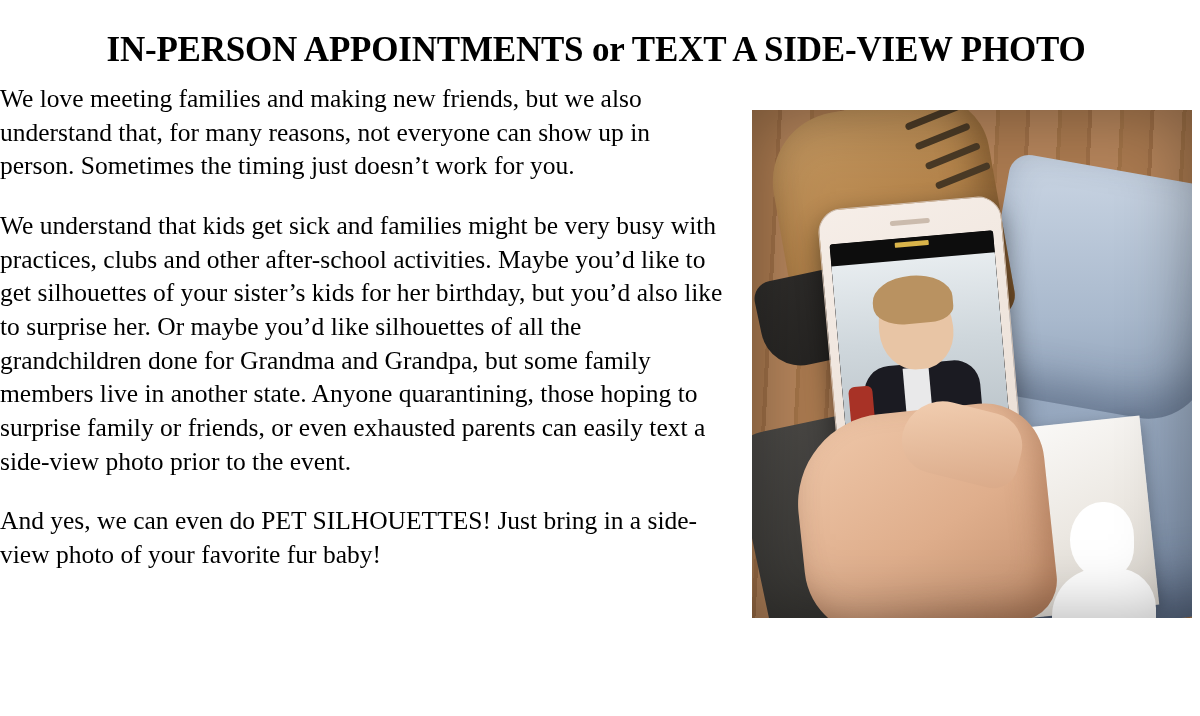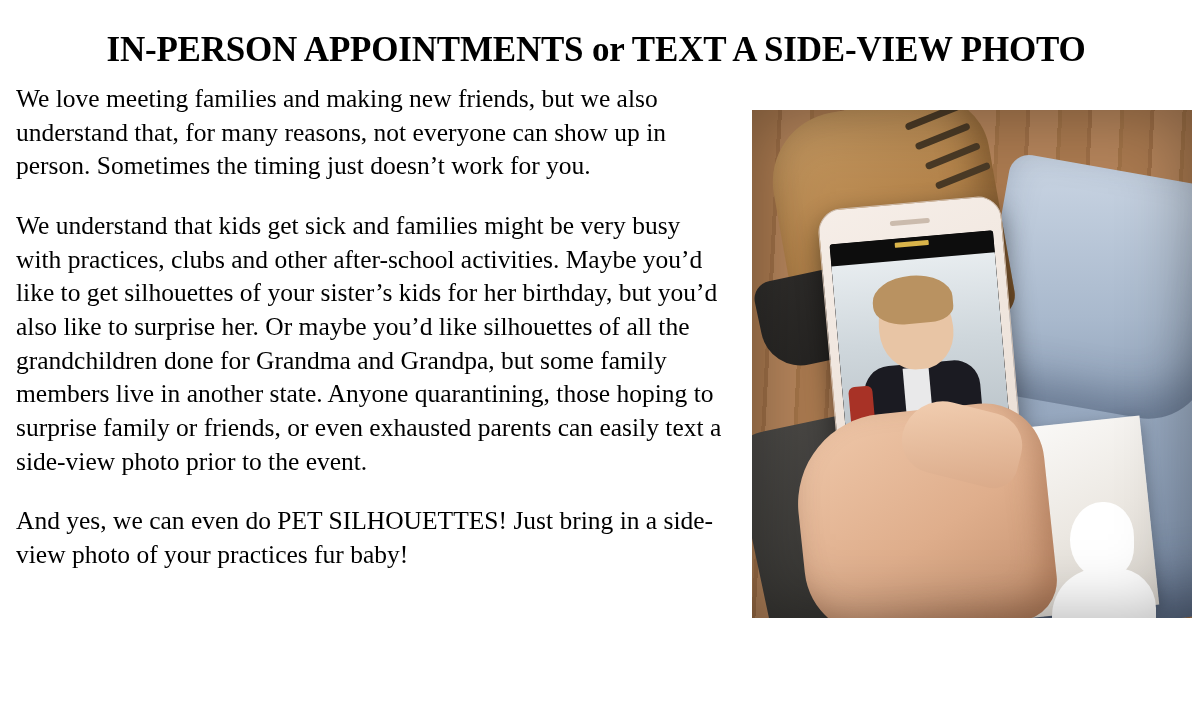--- a/index.html
+++ b/index.html
@@ -36,21 +36,21 @@
   }
   .body-column {
     position: absolute;
     top: 82px;
     left: 0px;
     width: 724px;
     font-size: 25.5px;
     line-height: 1.32;
   }
   .body-column p {
-    margin: 0 0 26px 16px;
+    margin: 0 0 26px 0;
   }
   .body-column p:last-child {
     margin-bottom: 0;
   }
   .photo {
     position: absolute;
     top: 110px;
     left: 752px;
     width: 440px;
     height: 508px;
@@ -324,21 +324,21 @@
 </head>
 <body>
 
 <div class="page">
 
   <h1 class="headline">IN-PERSON APPOINTMENTS or TEXT A SIDE-VIEW PHOTO</h1>
 
   <div class="body-column">
     <p>We love meeting families and making new friends, but we also understand that, for many reasons, not everyone can show up in person. Sometimes the timing just doesn’t work for you.</p>
     <p>We understand that kids get sick and families might be very busy with practices, clubs and other after-school activities. Maybe you’d like to get silhouettes of your sister’s kids for her birthday, but you’d also like to surprise her. Or maybe you’d like silhouettes of all the grandchildren done for Grandma and Grandpa, but some family members live in another state. Anyone quarantining, those hoping to surprise family or friends, or even exhausted parents can easily text a side-view photo prior to the event.</p>
-    <p>And yes, we can even do PET SILHOUETTES! Just bring in a side-view photo of your practices fur baby!</p>
+    <p>And yes, we can even do PET SILHOUETTES! Just bring in a side-view photo of your favorite fur baby!</p>
   </div>
 
   <div class="photo" title="Hand holding a cut paper silhouette next to a smartphone showing a side-view photo of a young boy, resting on a lap in jeans with a tan leather boot visible on a wood floor">
     <div class="ph-floor"></div>
     <div class="ph-darkpants"></div>
     <div class="ph-jeans"></div>
     <div class="ph-jeans2"></div>
 
     <div class="ph-boot">
       <div class="ph-laces">

